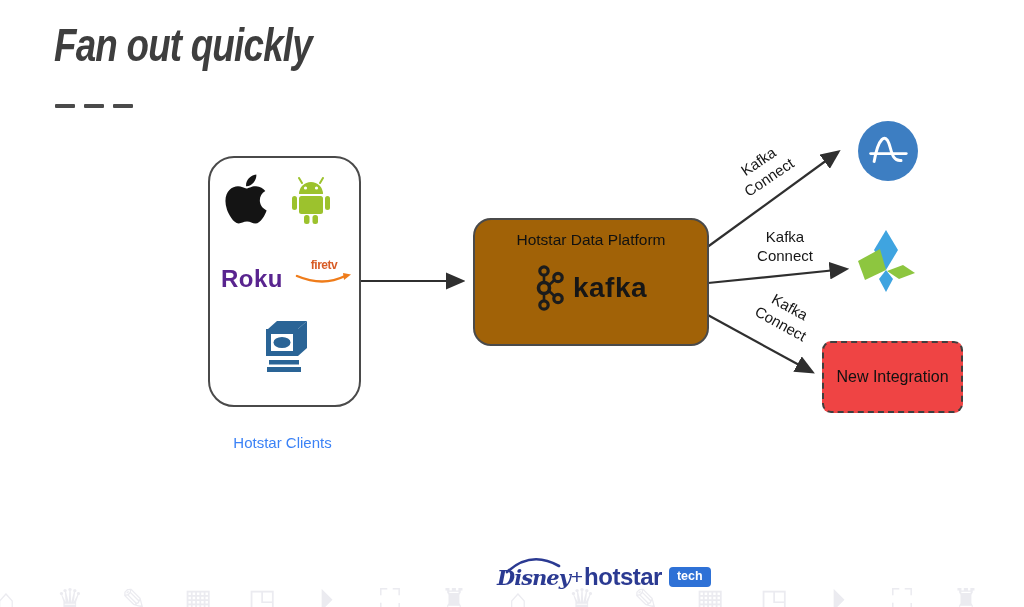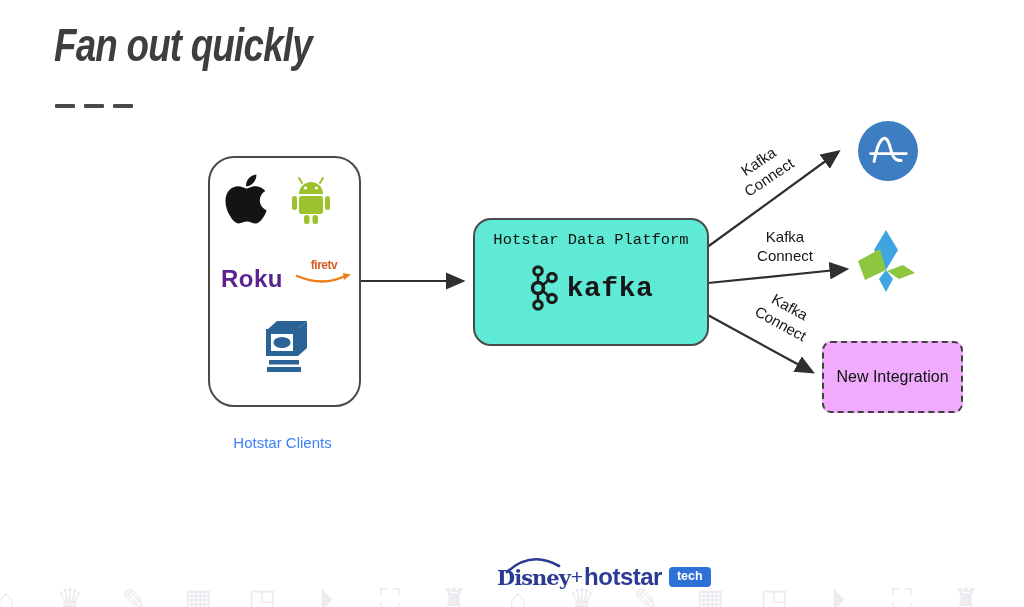--- a/index.html
+++ b/index.html
@@ -29,22 +29,22 @@
   .firetv{position:absolute;left:84px;top:101px;width:60px;text-align:center;}
   .firetv-text{font-size:12px;font-weight:600;color:#d85c26;letter-spacing:-.5px;line-height:1;}
   .firetv-smile{display:block;margin:2px auto 0;}
   .clients-box .tvicon{position:absolute;left:54px;top:158px;}
   .clients-caption{
     position:absolute;left:208px;top:434px;width:149px;text-align:center;font-size:15px;color:#3b82f6;
   }
 
   
   .platform-box{
-    position:absolute;left:473px;top:218px;width:232px;height:124px;background:#5eead4;
-    border:2px solid #4a4a4a;border-radius:18px;font-family:Liberation Mono, monospace;
+    position:absolute;left:473px;top:218px;width:232px;height:124px;background:#a16207;
+    border:2px solid #4a4a4a;border-radius:18px;
   }
   .platform-title{position:absolute;top:11px;left:0;width:100%;text-align:center;font-size:15.5px;color:#111;}
   .kafka-row{position:absolute;left:0;top:44px;width:100%;display:flex;align-items:center;justify-content:center;gap:8px;}
   .kafka-word{font-size:28px;font-weight:bold;color:#161616;letter-spacing:.5px;}
 
   
   svg.arrows{position:absolute;left:0;top:0;width:1024px;height:607px;pointer-events:none;}
 
   
   .conn-label{position:absolute;font-size:15px;color:#161616;text-align:center;line-height:1.25;font-weight:500;}
@@ -53,27 +53,27 @@
   .conn-label-2{left:733px;top:297px;width:104px;transform:rotate(29deg);}
 
   
   .amp-circle{
     position:absolute;left:858px;top:121px;width:60px;height:60px;border-radius:50%;
     background:#3d7ec2;display:flex;align-items:center;justify-content:center;
   }
   .pinwheel{position:absolute;left:856px;top:228px;}
   .ni-box{
     position:absolute;left:822px;top:341px;width:137px;height:68px;border:2px dashed #3f3f3f;
-    border-radius:9px;display:flex;align-items:center;justify-content:center;font-size:16px;color:#111;background:#f0abfc;
+    border-radius:9px;display:flex;align-items:center;justify-content:center;font-size:16px;color:#111;background:#ef4444;
   }
 
   
   .brand{position:absolute;left:497px;top:560px;height:34px;display:flex;align-items:center;}
   .brand-disney{
-    position:relative;font-family:"DejaVu Serif", serif;font-weight:bold;
+    position:relative;font-family:"DejaVu Serif", serif;font-style:italic;font-weight:bold;
     font-size:21px;color:#2b3a92;letter-spacing:-1px;
   }
   .brand-arc{position:absolute;left:8px;top:-9px;pointer-events:none;}
   .brand-plus{font-size:21px;color:#2b3a92;margin:0 1px;font-weight:400;}
   .brand-hotstar{font-size:24px;font-weight:800;color:#2b3a92;letter-spacing:-.5px;}
   .brand-badge{
     margin-left:7px;background:#2e71d6;color:#fff;font-size:12.5px;font-weight:bold;
     padding:2px 8px 3px;border-radius:4px;line-height:1.2;
   }
 

